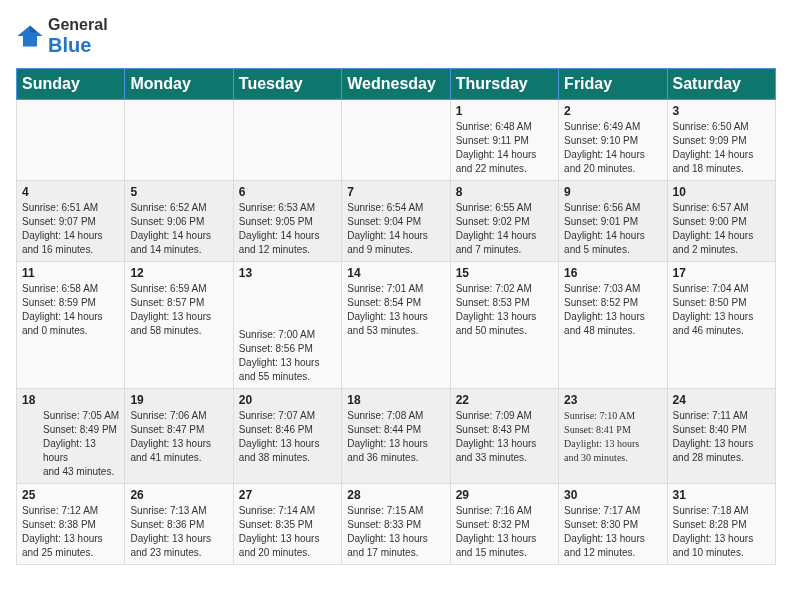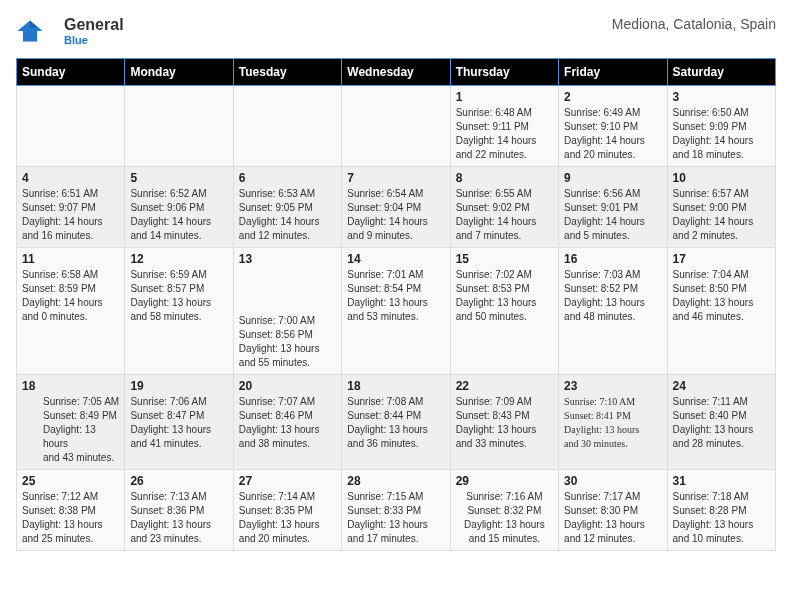--- a/index.html
+++ b/index.html
@@ -12,34 +12,34 @@
     }
     .header {
       display: flex;
       justify-content: space-between;
       align-items: flex-start;
       margin-bottom: 12px;
     }
     .logo {
       display: flex;
       align-items: center;
-      gap: 20px;
+      gap: 4px;
     }
     .logo-text {
       display: flex;
       flex-direction: column;
       line-height: 1.1;
     }
     .logo-general {
       font-size: 16px;
       font-weight: bold;
       color: #333;
     }
     .logo-blue {
-      font-size: 11px;
+      font-size: 20px;
       font-weight: bold;
       color: #2277cc;
     }
     .logo-icon {
       width: 28px;
       height: 28px;
     }
     .title-block {
       text-align: right;
     }
@@ -52,25 +52,25 @@
     .location {
       font-size: 14px;
       color: #555;
     }
     table {
       width: 100%;
       border-collapse: collapse;
       font-size: 11px;
     }
     thead tr th {
-      background-color: #000000;
+      background-color: #0f766e;
       color: #fff;
       text-align: left;
       padding: 6px 5px;
-      font-size: 12px;
+      font-size: 16px;
       font-weight: bold;
       border: 1px solid #5090e0;
     }
     tbody tr td {
       border: 1px solid #ddd;
       vertical-align: top;
       padding: 4px 5px;
       width: calc(100% / 7);
       min-height: 70px;
       height: 80px;
@@ -105,21 +105,20 @@
     <svg class="logo-icon" viewBox="0 0 40 40">
       <polygon points="20,5 38,20 30,20 30,35 10,35 10,20 2,20" fill="#2277cc"></polygon>
       <polygon points="20,5 30,15 20,15" fill="#1a5faa"></polygon>
     </svg>
     <div class="logo-text">
       <span class="logo-general">General</span>
       <span class="logo-blue">Blue</span>
     </div>
   </div>
   <div class="title-block">
-    <div class="location">Mediona, Catalonia, Spain</div>
   </div>
 </div>
 
 <table>
   <thead>
     <tr>
     <th>Sunday</th>
         <th>Monday</th>
         <th>Tuesday</th>
         <th>Wednesday</th>
@@ -333,21 +332,21 @@
         </td>
         <td>
           <span class="day-number">28</span>
           <div class="day-info" style="white-space: pre-line;">Sunrise: 7:15 AM
 Sunset: 8:33 PM
 Daylight: 13 hours
 and 17 minutes.</div>
         </td>
         <td>
           <span class="day-number">29</span>
-          <div class="day-info" style="white-space: pre-line; text-align: center;">Sunrise: 7:16 AM
+          <div class="day-info" style="white-space: pre-line;">Sunrise: 7:16 AM
 Sunset: 8:32 PM
 Daylight: 13 hours
 and 15 minutes.</div>
         </td>
         <td>
           <span class="day-number">30</span>
           <div class="day-info" style="white-space: pre-line;">Sunrise: 7:17 AM
 Sunset: 8:30 PM
 Daylight: 13 hours
 and 12 minutes.</div>

